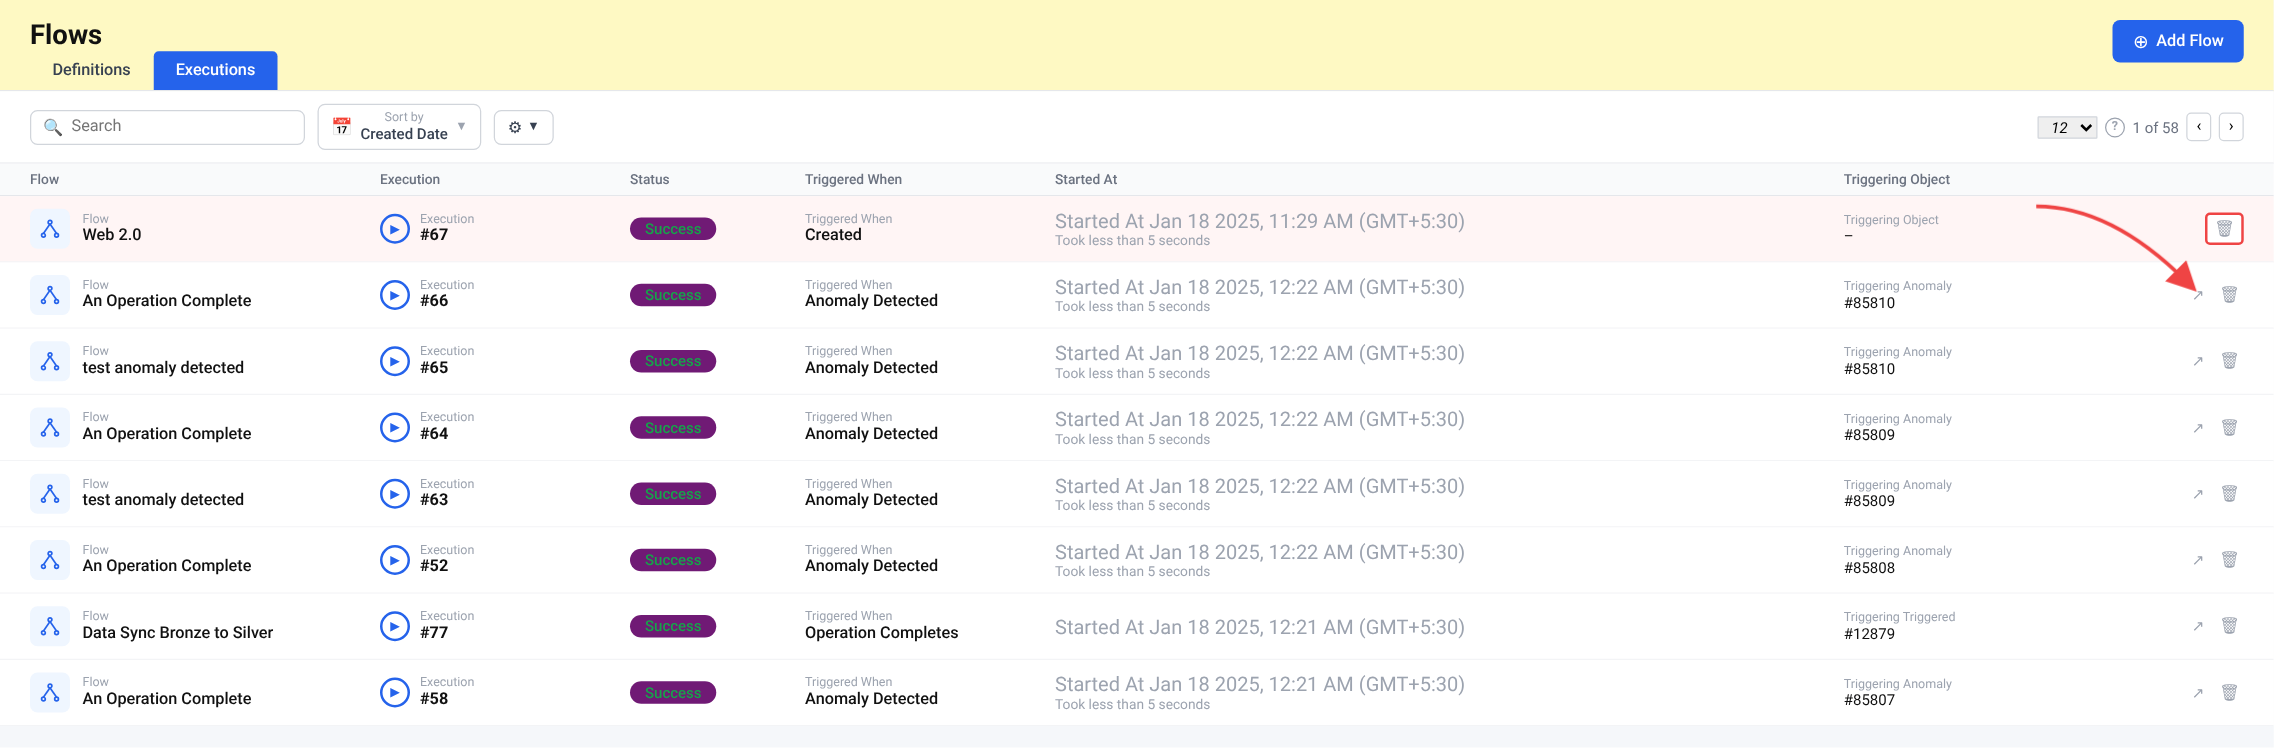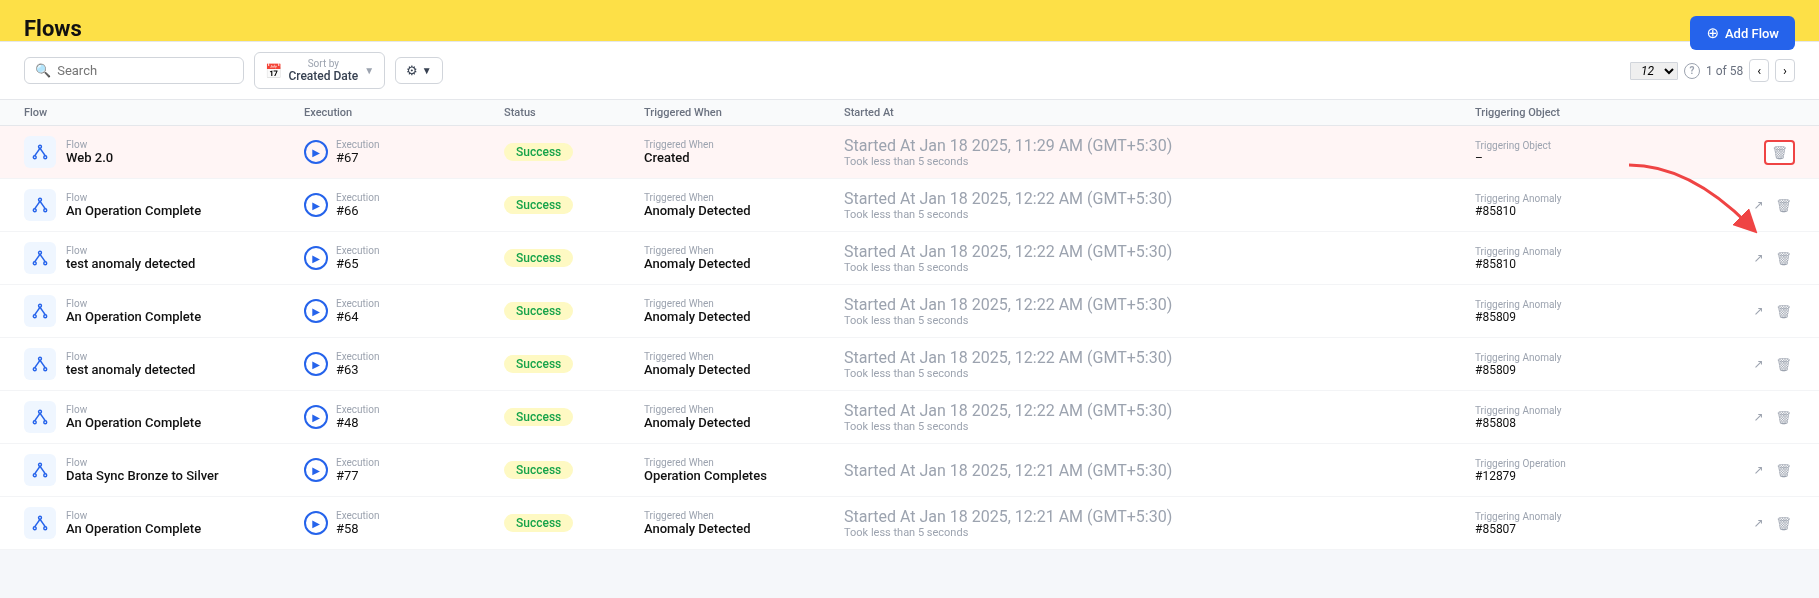--- a/index.html
+++ b/index.html
@@ -1,19 +1,19 @@
 <!DOCTYPE html>
 <html><head>
   <meta charset="utf-8">
   <style>
     * { box-sizing: border-box; margin: 0; padding: 0; font-family: -apple-system, BlinkMacSystemFont, 'Segoe UI', Roboto, sans-serif; }
     body { background: #f5f7fa; color: #1a1a2e; font-size: 13px; }
 
     .top-header {
-      background: #fde047;
+      background: #fef9c3;
       padding: 16px 24px 0 24px;
       border-bottom: 1px solid #e5e7eb;
     }
     .page-title { font-size: 22px; font-weight: 700; color: #111; }
     .page-subtitle { font-size: 12px; color: #6b7280; margin-top: 2px; margin-bottom: 12px; }
     .tabs { display: flex; gap: 0; }
     .tab {
       padding: 8px 18px;
       font-size: 13px;
       font-weight: 500;
@@ -177,30 +177,30 @@
       width: 24px; height: 24px;
       border-radius: 50%;
       border: 2px solid #2563eb;
       display: flex; align-items: center; justify-content: center;
       color: #2563eb;
       font-size: 10px;
       flex-shrink: 0;
     }
     .exec-block { display: flex; flex-direction: column; }
     .exec-label { font-size: 10px; color: #9ca3af; }
-    .exec-num { font-size: 13px; font-weight: 400; color: #111; }
+    .exec-num { font-size: 13px; font-weight: 700; color: #111; }
 
     .status-badge {
       display: inline-block;
       padding: 2px 12px;
       border-radius: 12px;
       font-size: 12px;
       font-weight: 500;
     }
-    .status-success { background: #fef9c3; color: #16a34a; }
+    .status-success { background: #701a75; color: #16a34a; }
 
     .trigger-cell { display: flex; flex-direction: column; }
     .trigger-label { font-size: 10px; color: #9ca3af; }
     .trigger-value { font-size: 13px; font-weight: 500; color: #111; }
 
     .started-cell { display: flex; flex-direction: column; }
     .started-label { font-size: 16px; color: #9ca3af; }
     .started-sub { font-size: 11px; color: #9ca3af; }
 
     .triggering-cell { display: flex; flex-direction: column; }
@@ -223,20 +223,24 @@
       background: #fff;
       padding: 3px 5px;
     }
   </style>
 </head>
 <body>
 
 <div style="position:relative;">
   <div class="top-header">
     <h1 class="page-title">Flows</h1>
+    <div class="tabs">
+      <button class="tab">Definitions</button>
+      <button class="tab active">Executions</button>
+    </div>
     <button class="add-flow-btn">
       <span class="plus-circle">⊕</span>
       <span>Add Flow</span>
     </button>
   </div>
 
   <div class="toolbar">
     <div class="search-box">
       <span class="search-icon-svg">🔍</span>
       <input type="text" placeholder="Search" style="">
@@ -509,21 +513,21 @@
       </div>
       <div class="flow-name-block">
         <span class="flow-label">Flow</span>
         <span class="flow-name">An Operation Complete</span>
       </div>
     </div>
     <div class="exec-cell">
       <div class="exec-icon">▶</div>
       <div class="exec-block">
         <span class="exec-label">Execution</span>
-        <span class="exec-num">#48</span>
+        <span class="exec-num">#52</span>
       </div>
     </div>
     <div>
       <span class="status-badge status-success">Success</span>
     </div>
     <div class="trigger-cell">
       <span class="trigger-label">Triggered When</span>
       <span class="trigger-value">Anomaly Detected</span>
     </div>
     <div class="started-cell">
@@ -566,21 +570,21 @@
       <span class="status-badge status-success">Success</span>
     </div>
     <div class="trigger-cell">
       <span class="trigger-label">Triggered When</span>
       <span class="trigger-value">Operation Completes</span>
     </div>
     <div class="started-cell">
       <span class="started-label">Started At Jan 18 2025, 12:21 AM (GMT+5:30)</span>
     </div>
     <div class="triggering-cell">
-      <span class="triggering-label">Triggering Operation</span>
+      <span class="triggering-label">Triggering Triggered</span>
       <span class="triggering-value">#12879</span>
     </div>
     <div class="actions-cell">
       <button class="action-icon-btn" style="font-size:12px;">↗</button>
       <button class="action-icon-btn">🗑</button>
     </div>
   </div>
         <div class="table-row">
     <div class="flow-cell">
       <div class="flow-icon">

